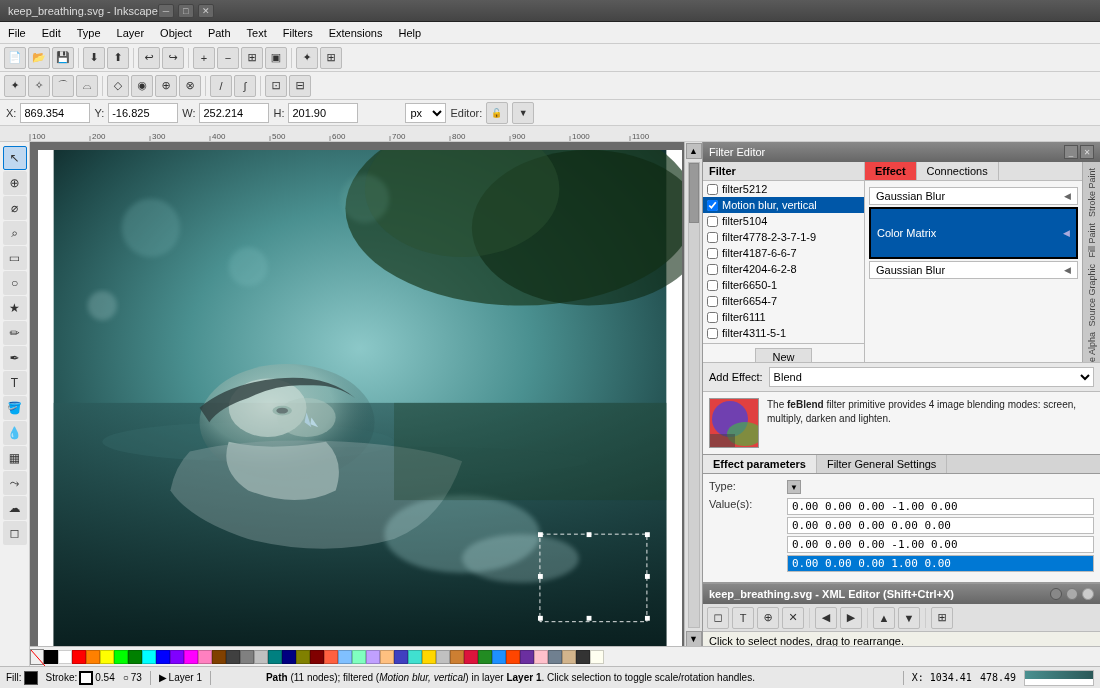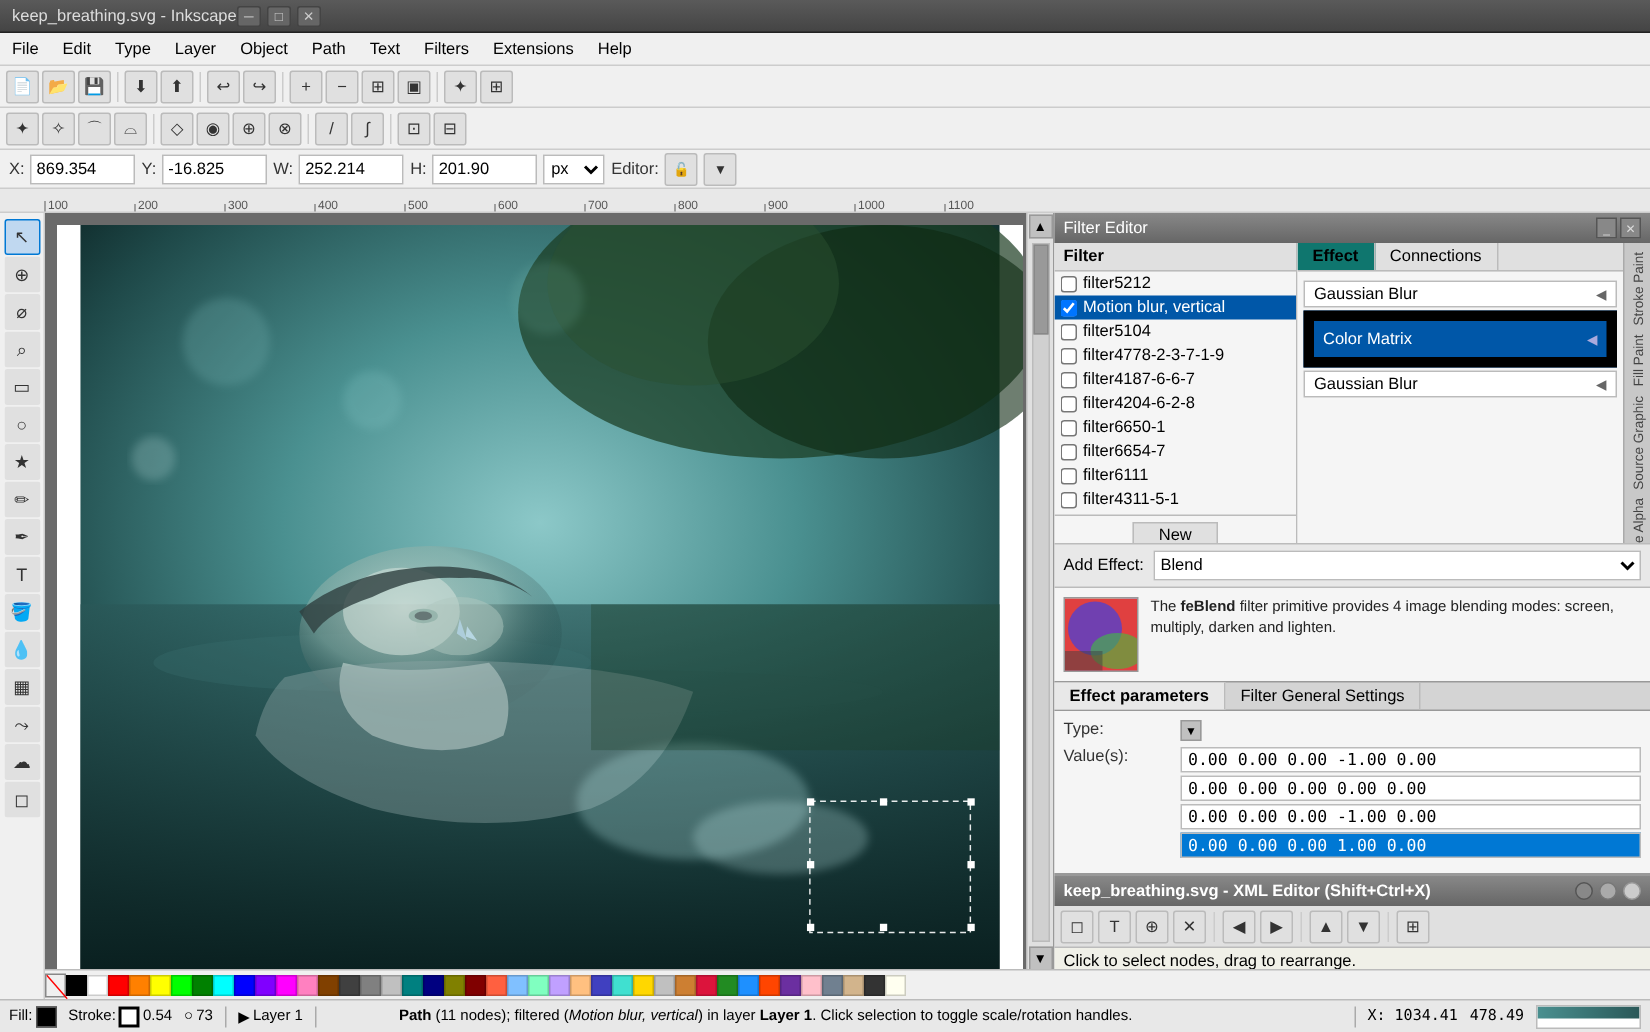--- a/index.html
+++ b/index.html
@@ -86,21 +86,21 @@
     .coord-label { color: #333; }
     .coord-input {
       width: 70px; height: 20px;
       border: 1px solid #bbb;
       background: white;
       font-size: 11px;
       padding: 0 3px;
       color: #000;
     }
     .coord-unit-select {
-      height: 20px; font-size: 11px; border: 1px solid #bbb; background: white; color: #000;
+      height: 20px; font-size: 11px; border: 1px solid #bbb; background: white; color: #000; margin-left: 43px;
     }
 
     
     #ruler-h {
       height: 16px;
       background: #e8e8e8;
       border-bottom: 1px solid #ccc;
       display: flex;
       align-items: flex-end;
       padding-left: 30px;
@@ -211,21 +211,21 @@
       display: flex;
       background: #e0e0e0;
       border-bottom: 1px solid #bbb;
     }
     .effect-tab {
       padding: 3px 10px;
       font-size: 11px;
       cursor: pointer;
       border-right: 1px solid #bbb;
     }
-    .effect-tab.active { background: #0f766e; font-weight: bold; }
+    .effect-tab.active { background: #ef4444; font-weight: bold; }
 
     
     #right-sidebar-labels {
       width: 18px;
       background: #c8c8c8;
       border-left: 1px solid #aaa;
       display: flex;
       flex-direction: column;
       align-items: center;
       gap: 2px;
@@ -733,21 +733,21 @@
             <div class="effect-tab">
               <span>Connections</span>
             </div>
           </div>
           <div id="effect-connections" style="padding:4px;flex:1;position:relative;">
 
             <div style="display:flex;align-items:center;padding:2px 6px;margin:2px 0;font-size:11px;border:1px solid #bbb;background:white;cursor:pointer;position:relative;">
               <span>Gaussian Blur</span>
               <span style="margin-left:auto;font-size:9px;color:#666;">◀</span>
             </div>
-            <div style="display:flex;align-items:center;padding:6px 6px;margin:2px 0;font-size:11px;border:7px solid #000000;background:#0057a8;color:white;cursor:pointer;position:relative;">
+            <div style="display:flex;align-items:center;padding:18px 6px;margin:2px 0;font-size:11px;border:2px solid #000000;background:#0057a8;color:white;cursor:pointer;position:relative;">
               <span>Color Matrix</span>
               <span style="margin-left:auto;font-size:9px;color:#aad;">◀</span>
             </div>
             <div style="display:flex;align-items:center;padding:2px 6px;margin:2px 0;font-size:11px;border:1px solid #bbb;background:white;cursor:pointer;position:relative;">
               <span>Gaussian Blur</span>
               <span style="margin-left:auto;font-size:9px;color:#666;">◀</span>
             </div>
           </div>
 
         </div>

